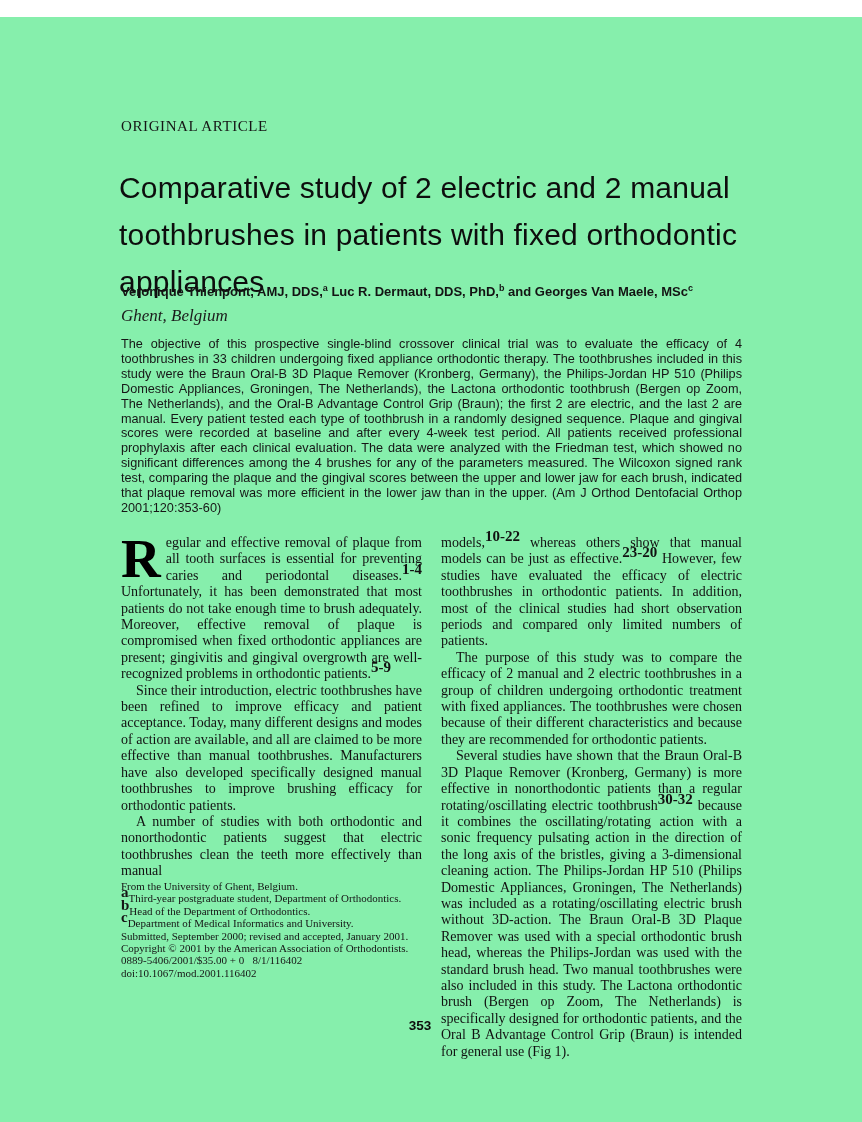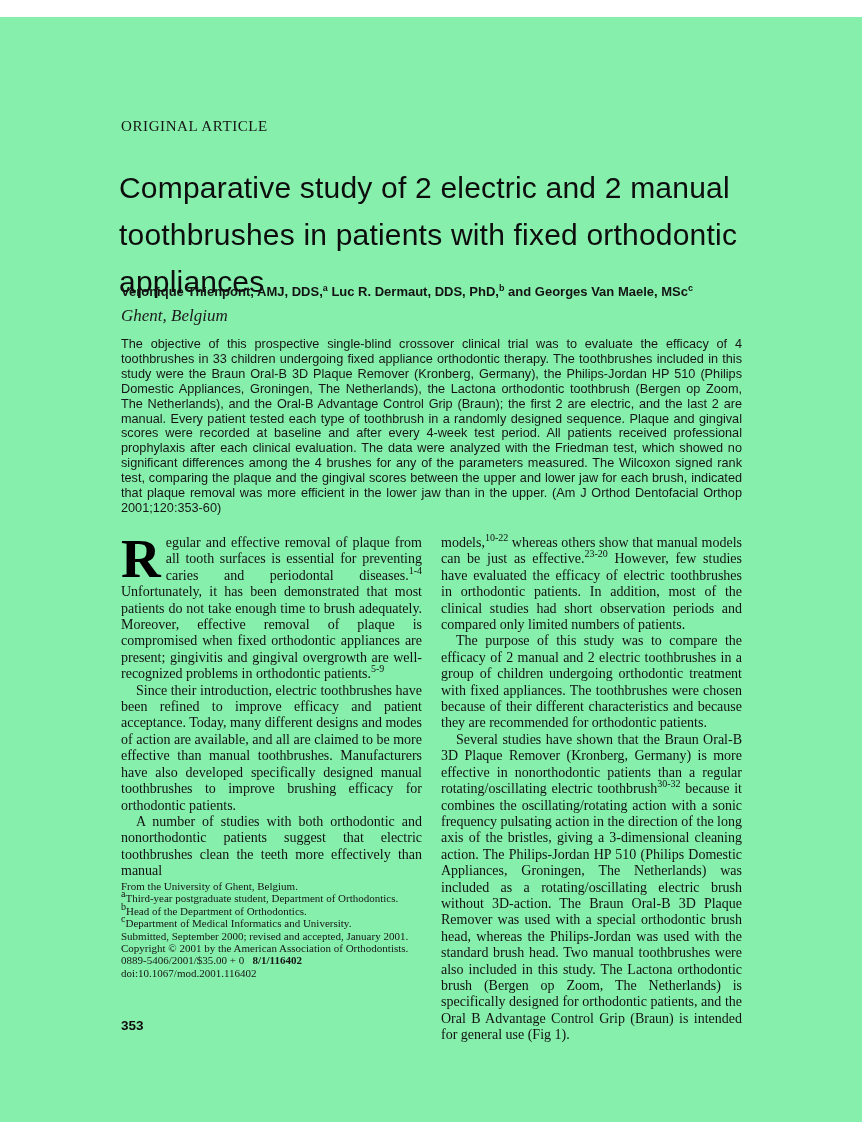--- a/index.html
+++ b/index.html
@@ -31,33 +31,33 @@
     font-family:"Liberation Sans", sans-serif; font-size:12.7px; line-height:14.9px;
     text-align:justify; color:#161616;
   }
   .columns {
     position:absolute; left:121px; top:518px; width:621px;
     display:flex; gap:19px;
   }
   .col { width:301px; font-size:14px; line-height:16.4px; text-align:justify; color:#111; }
   .col p { margin:0; }
   .col p.indent { text-indent:15px; }
-  .col sup, .fn sup { font-size:10px; line-height:0; }
+  .col sup, .fn sup { font-size:15px; line-height:0;font-weight:bold; }
   .dropcap {
     float:left; font-size:55px; line-height:43px; font-weight:bold;
     padding:2px 5px 0 0; color:#000;
   }
   .footnotes {
     position:absolute; left:121px; top:863px; width:301px;
     font-size:11px; line-height:12.4px; text-align:justify; color:#151515;
   }
   .fn { margin:0; }
   .page-number {
     position:absolute; left:121px; top:1001px; width:621px;
-    text-align:left; padding-right:0; box-sizing:border-box;
+    text-align:center; padding-right:0; box-sizing:border-box;
     font-family:"Liberation Sans", sans-serif; font-weight:bold; font-size:13.5px;
     color:#0d0d0d;
   }
   .page-number .inner { display:inline-block; margin-right:23px; }
 </style>
 </head>
 <body>
 
 <div class="page">
 
@@ -84,21 +84,21 @@
       </div>
   </div>
 
   <div class="footnotes">
       <p class="fn"><span>From the University of Ghent, Belgium.</span></p>
       <p class="fn"><sup>a</sup><span>Third-year postgraduate student, Department of Orthodontics.</span></p>
       <p class="fn"><sup>b</sup><span>Head of the Department of Orthodontics.</span></p>
       <p class="fn"><sup>c</sup><span>Department of Medical Informatics and University.</span></p>
       <p class="fn"><span>Submitted, September 2000; revised and accepted, January 2001.</span></p>
       <p class="fn"><span>Copyright © 2001 by the American Association of Orthodontists.</span></p>
-      <p class="fn"><span>0889-5406/2001/$35.00 + 0</span><span>&nbsp;&nbsp;&nbsp;</span><span style="font-weight: bold;">8/1/116402</span></p>
+      <p class="fn"><span>0889-5406/2001/$35.00 + 0</span><span>&nbsp;&nbsp;&nbsp;</span><span style="font-weight: normal;">8/1/116402</span></p>
       <p class="fn"><span>doi:10.1067/mod.2001.116402</span></p>
     </div>
 
   <div class="page-number">
     <span class="inner">353</span>
   </div>
 
 </div>
 
 </body></html>

